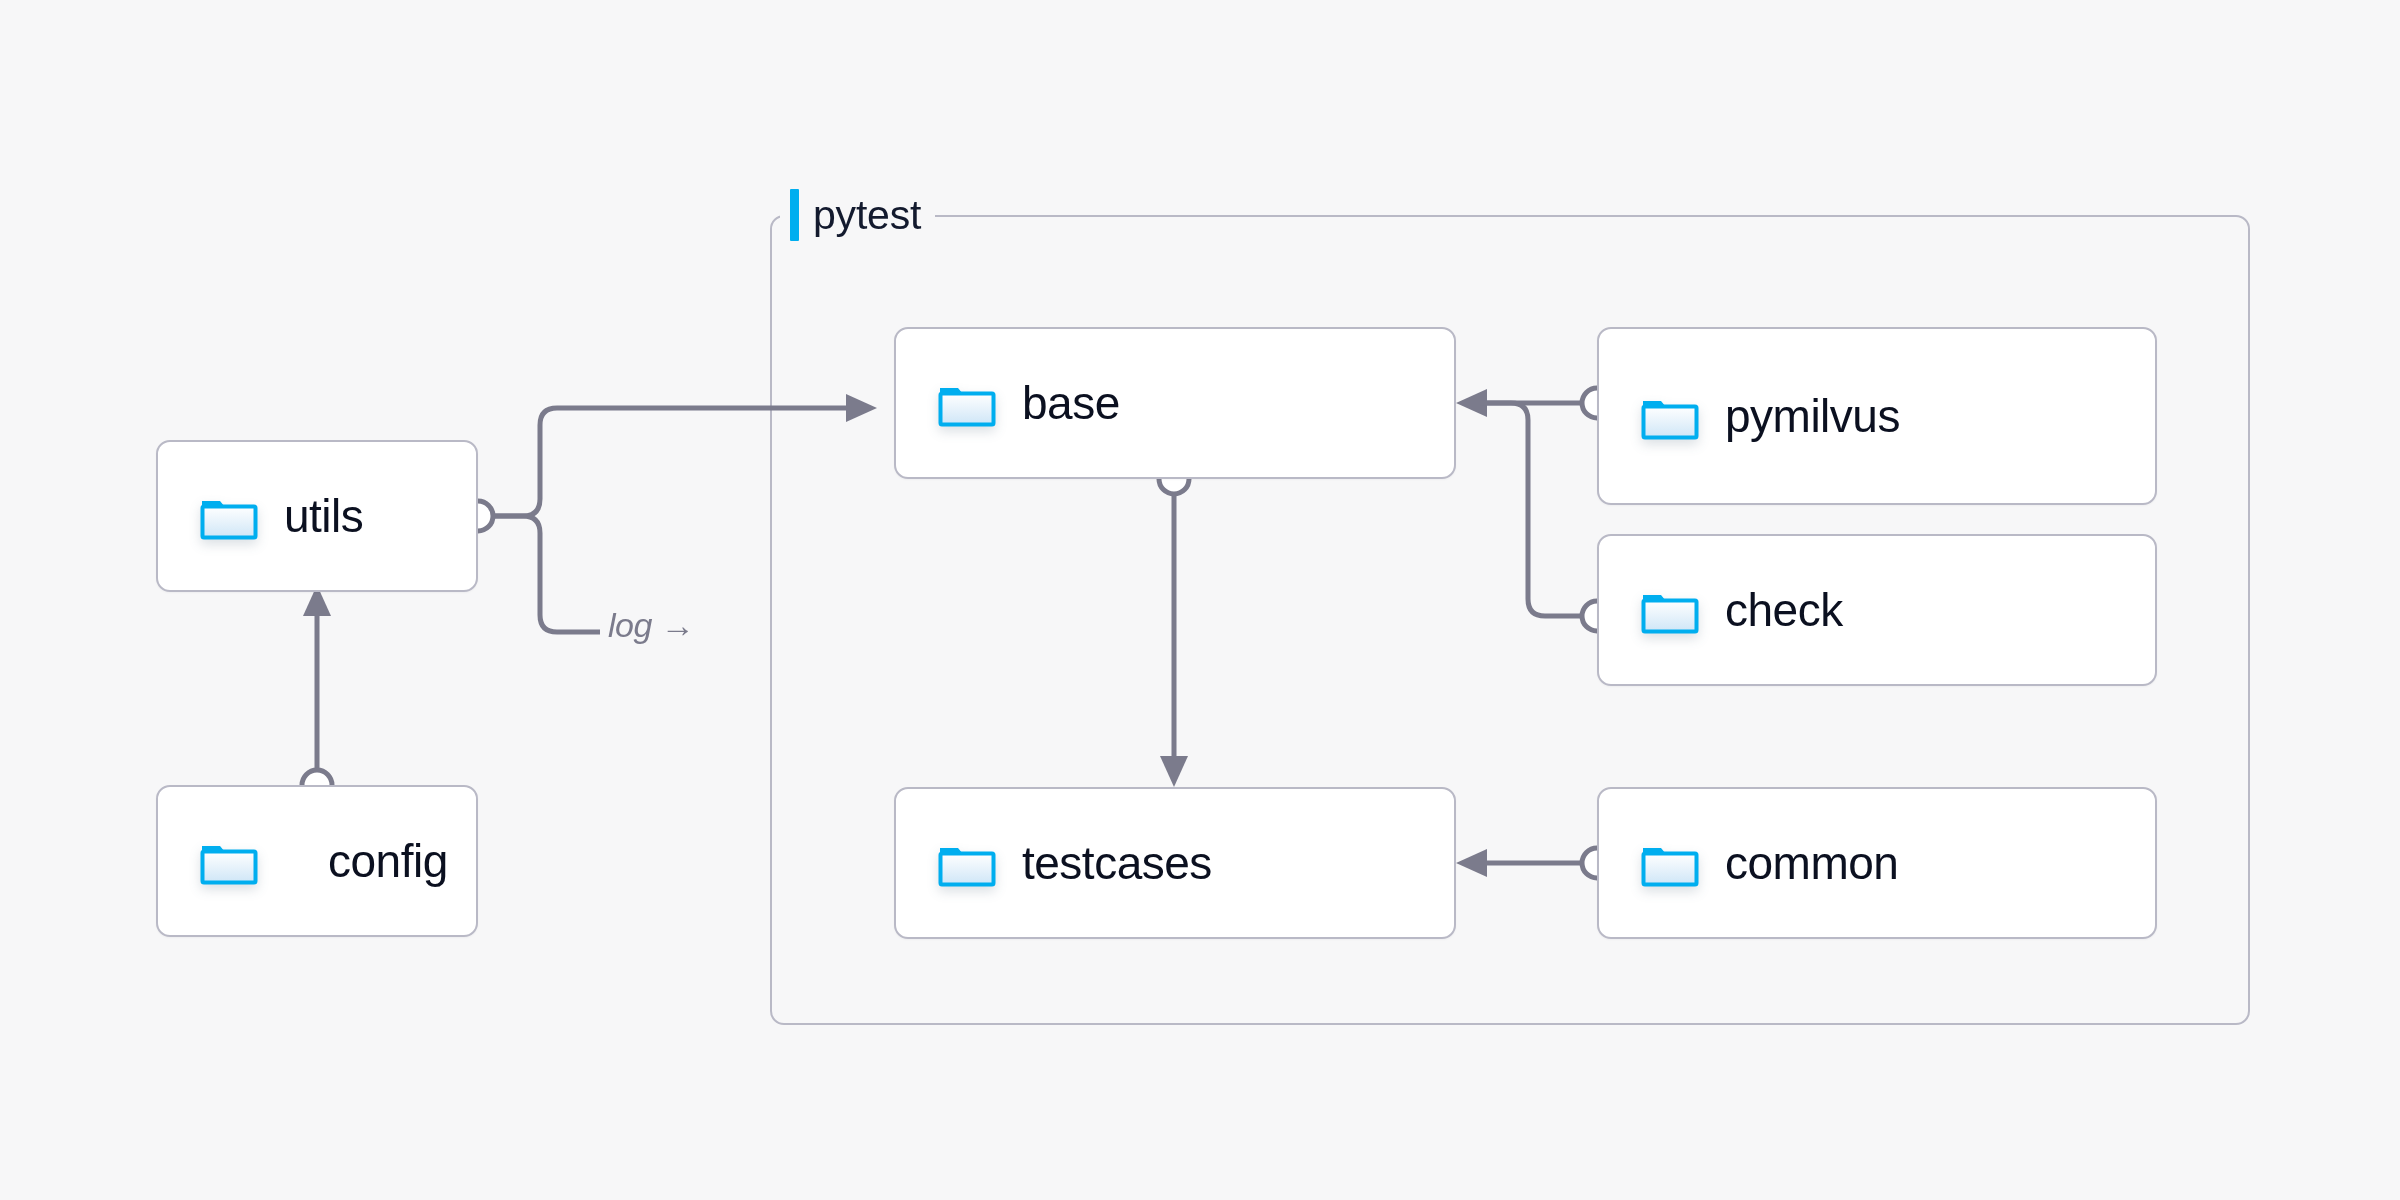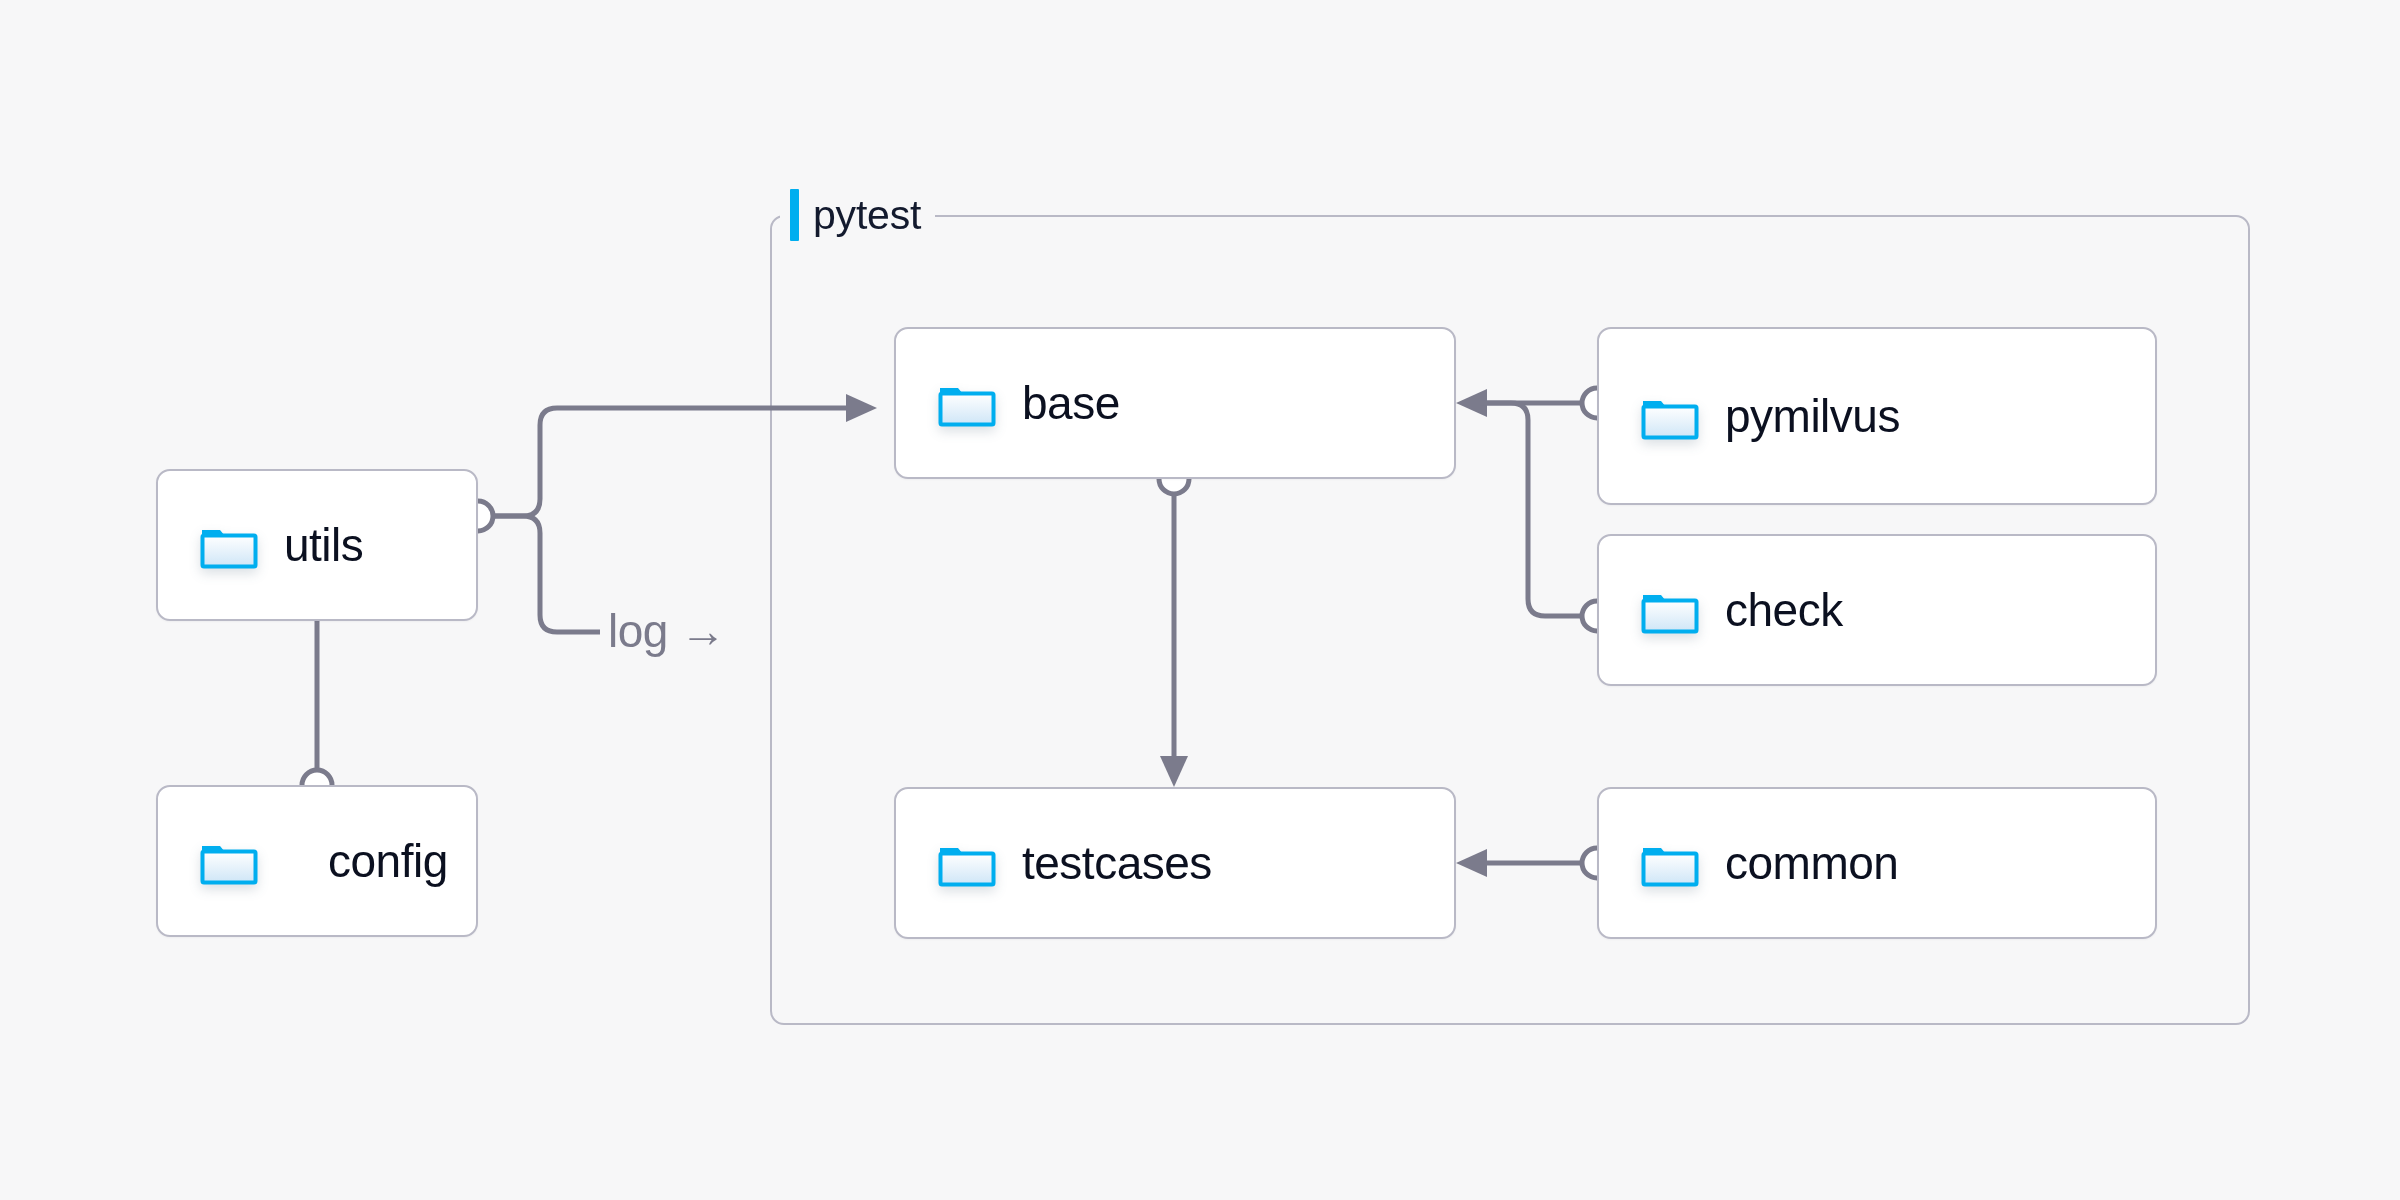--- a/index.html
+++ b/index.html
@@ -99,25 +99,26 @@
   }
   .port-dot {
     fill: #ffffff;
     stroke: #7b7b8c;
     stroke-width: 5;
   }
   .arrow-head { fill: #7b7b8c; }
 
   .edge-label {
     position: absolute;
-    font-size: 46px;
+    font-size: 34px;
     color: #7b7b8c;
     letter-spacing: -0.5px;
     white-space: nowrap;
     line-height: 1;
+    font-style: italic;
   }
 </style>
 </head>
 <body>
 
 <div id="canvas" style="width: 2400px; height: 1200px; background: rgb(247, 247, 248);">
 
   <div class="group" id="group-box" style="left: 770px; top: 215px; width: 1480px; height: 810px; border-color: rgb(185, 185, 198);"></div>
   <div class="group-label" id="group-label" style="left: 780px; top: 189px;">
     <span class="group-accent" id="group-accent" style="background: rgb(0, 174, 239);"></span>
@@ -167,21 +168,21 @@
     <g>
       <path class="edge-path" d="M 1582 863 L 1480 863" stroke="#7b7b8c"></path>
       <polygon class="arrow-head" points="1456,863 1487,849 1487,877" fill="#7b7b8c"></polygon>
       <circle class="port-dot" cx="1597" cy="863" r="15" stroke="#7b7b8c" fill="#ffffff"></circle>
     </g>
   </svg>
 
   <div class="edge-label" id="log-label" style="left: 608px; top: 608px; color: rgb(123, 123, 140);">log →</div>
 
   <div id="node-layer">
-      <div class="node" style="left: 156px; top: 440px; width: 322px; height: 152px; background: rgb(255, 255, 255); border-color: rgb(185, 185, 198); margin-top: 29px;">
+      <div class="node" style="left: 156px; top: 440px; width: 322px; height: 152px; background: rgb(255, 255, 255); border-color: rgb(185, 185, 198);">
         <span class="folder-icon">
           <svg viewBox="0 0 58 48" xmlns="http://www.w3.org/2000/svg">
             <defs>
               <linearGradient id="fg" x1="0" y1="0" x2="0" y2="1">
                 <stop offset="0%" stop-color="#ffffff"></stop>
                 <stop offset="100%" stop-color="#cfe6f7"></stop>
               </linearGradient>
             </defs>
             <path d="M2 9 h18 l5 6 h31 v4 H2 Z" fill="#00AEEF"></path>
             <rect x="2.5" y="14.5" width="53" height="31" rx="1.5" fill="url(#fg)" stroke="#00AEEF" stroke-width="4"></rect>

